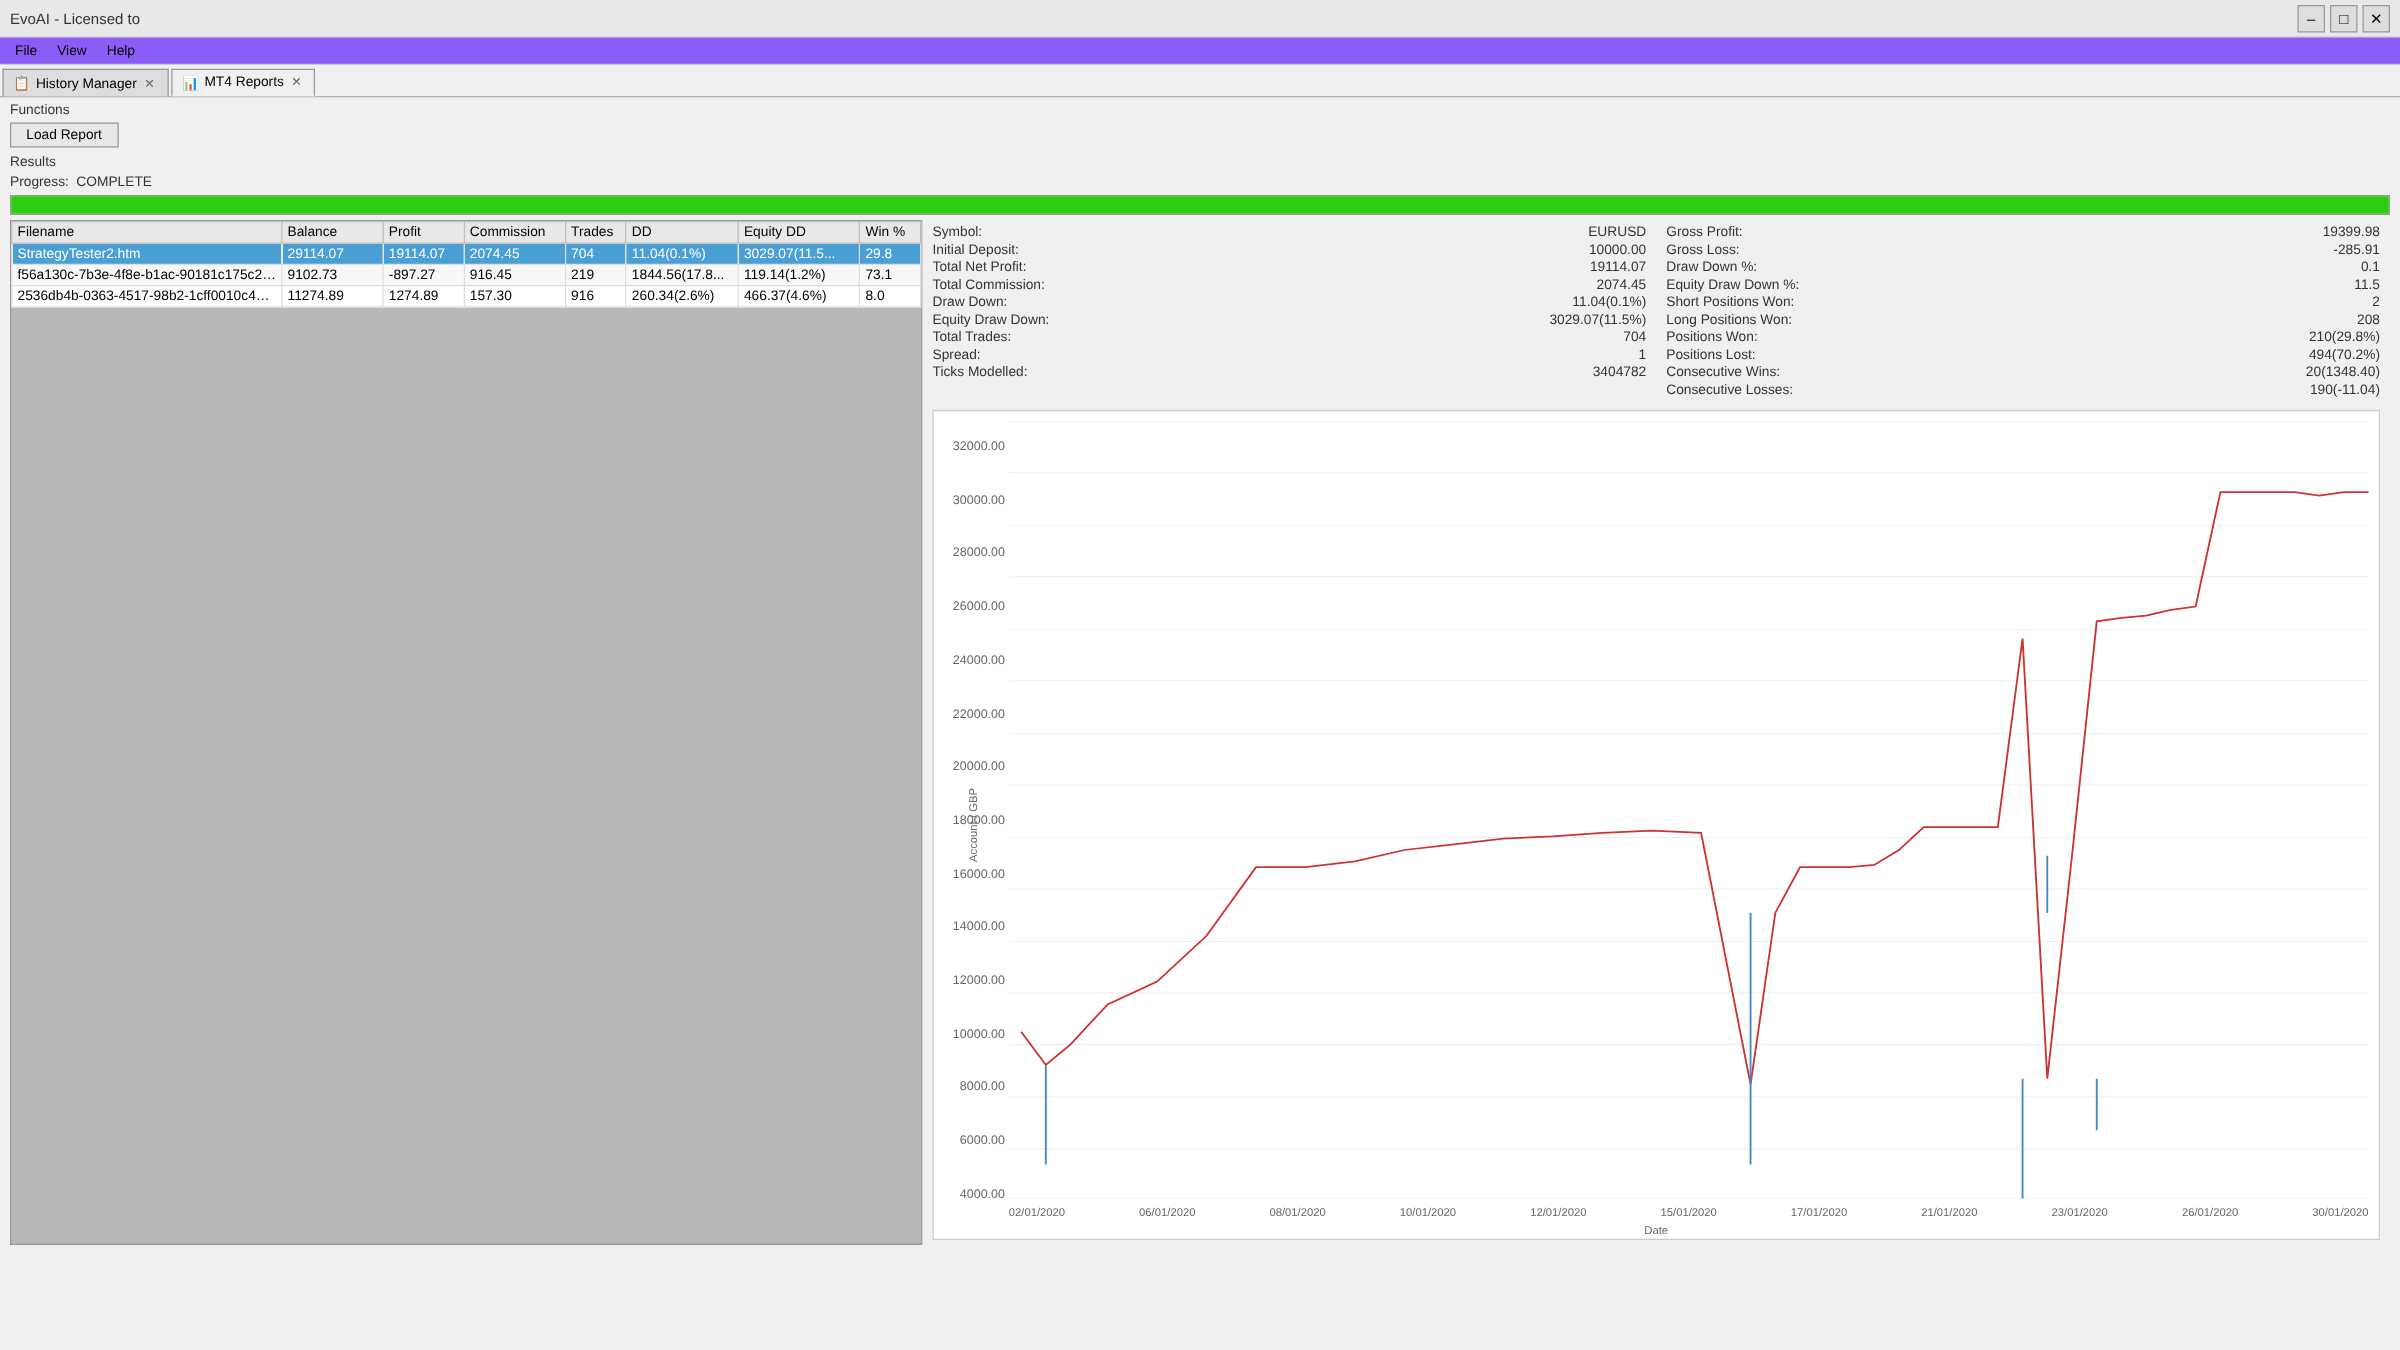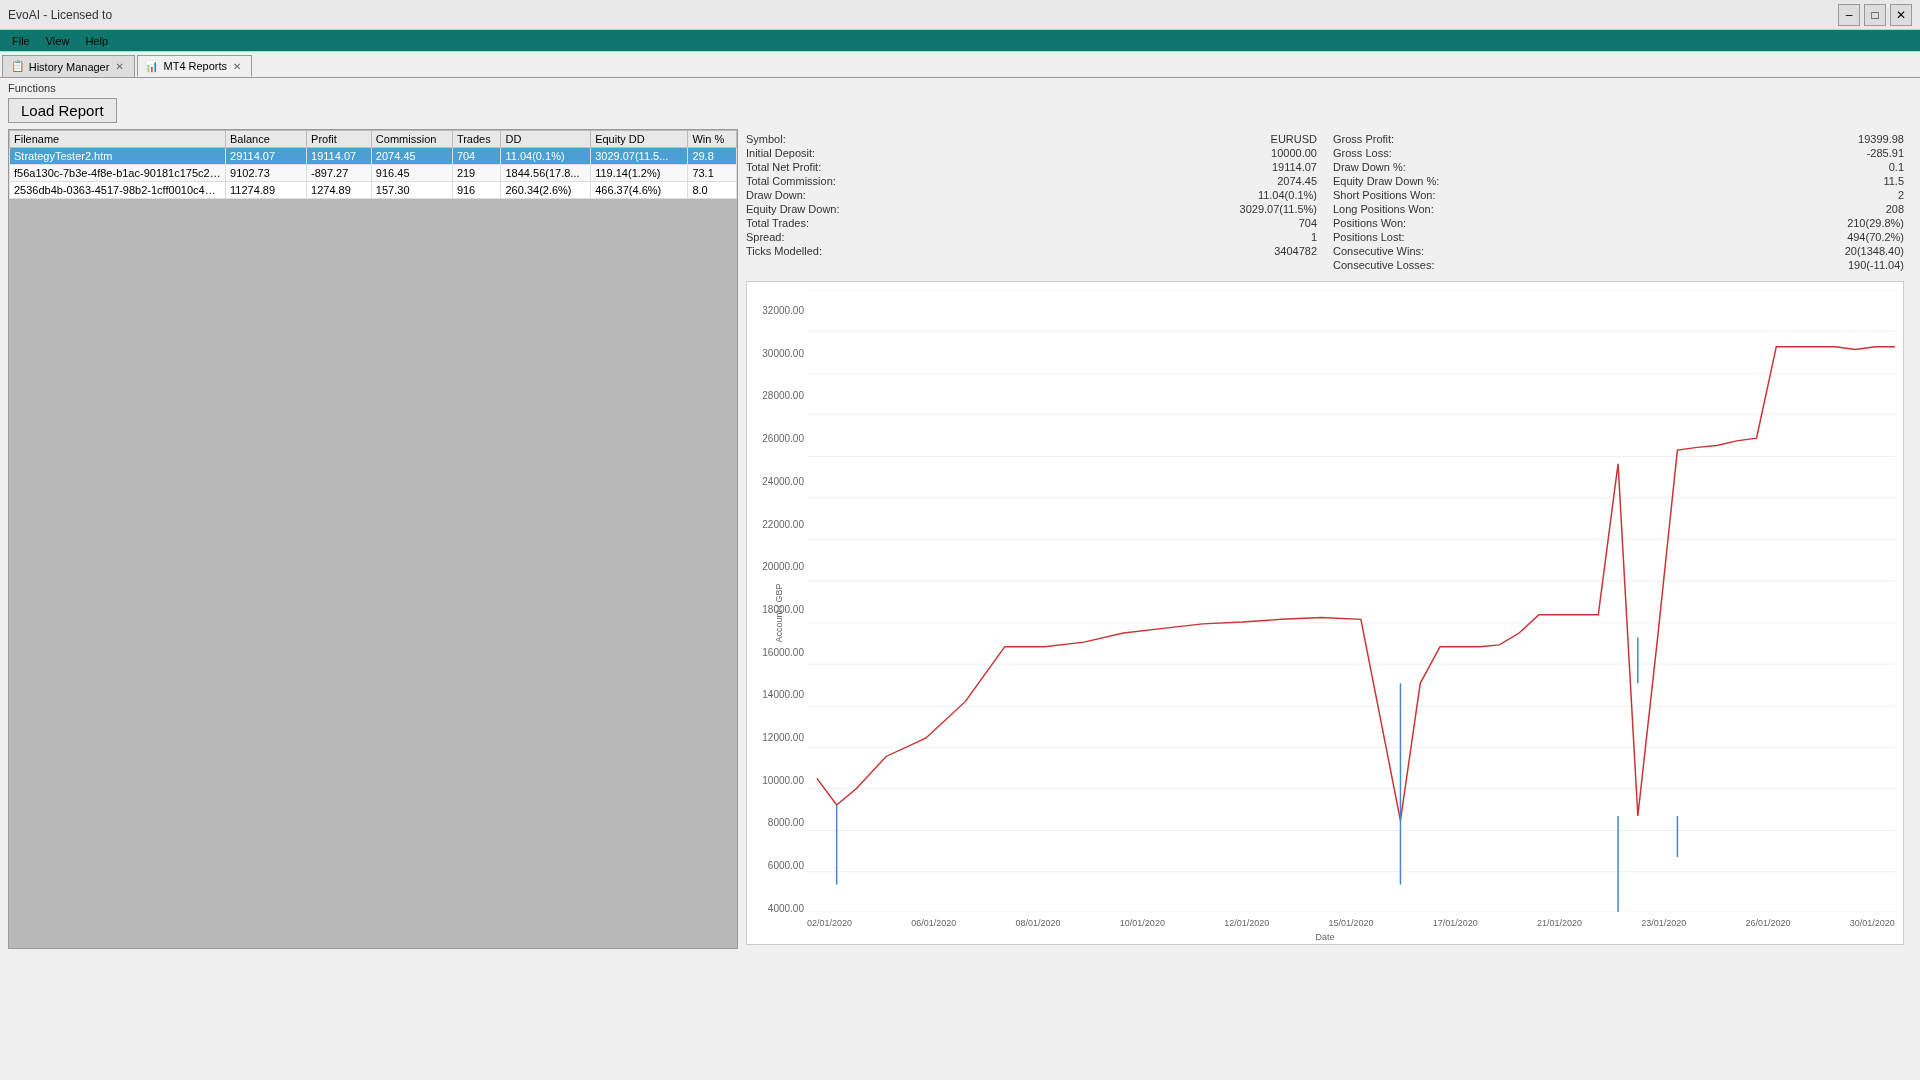--- a/index.html
+++ b/index.html
@@ -5,36 +5,36 @@
     * { margin: 0; padding: 0; box-sizing: border-box; }
     body { font-family: 'Segoe UI', Tahoma, Geneva, Verdana, sans-serif; font-size: 11px; background: #f0f0f0; overflow: hidden; width: 1920px; height: 1080px; }
     
     
     #title-bar { background: #e8e8e8; height: 30px; display: flex; align-items: center; justify-content: space-between; padding: 0 8px; border-bottom: 1px solid #ccc; }
     #title-text { font-size: 12px; color: #333; }
     #title-controls { display: flex; gap: 4px; }
     .title-btn { width: 22px; height: 22px; border: 1px solid #999; background: #ddd; cursor: pointer; display: flex; align-items: center; justify-content: center; font-size: 12px; }
     
     
-    #menu-bar { background: #0f766e; height: 22px; display: flex; align-items: center; padding: 0 4px; border-bottom: 1px solid #ccc; }
+    #menu-bar { background: #8b5cf6; height: 22px; display: flex; align-items: center; padding: 0 4px; border-bottom: 1px solid #ccc; }
     .menu-item { padding: 2px 8px; cursor: pointer; font-size: 11px; }
     
     
     #tab-bar { background: #f0f0f0; height: 26px; display: flex; align-items: flex-end; padding: 0 2px; border-bottom: 1px solid #999; }
     .tab { display: flex; align-items: center; padding: 3px 8px; border: 1px solid #999; border-bottom: none; background: #ddd; cursor: pointer; margin-right: 2px; font-size: 11px; gap: 4px; height: 22px; }
     .tab.active { background: #f0f0f0; border-bottom: 1px solid #f0f0f0; z-index: 1; }
     .tab-close { font-size: 10px; color: #666; cursor: pointer; padding: 0 2px; }
     
     
     #main-area { background: #f0f0f0; padding: 4px 8px; }
     
     
     #functions-section { margin-bottom: 6px; }
     .section-label { font-size: 11px; font-weight: normal; color: #333; margin-bottom: 4px; }
-    .load-report-btn { background: #e8e8e8; border: 1px solid #999; padding: 3px 12px; cursor: pointer; font-size: 15px; }
+    .load-report-btn { background: #e8e8e8; border: 1px solid #999; padding: 3px 12px; cursor: pointer; font-size: 11px; }
     
     
     #results-section { margin-bottom: 4px; }
     #progress-bar-container { height: 16px; background: #fff; border: 1px solid #999; margin-top: 4px; }
     #progress-bar { height: 100%; background: #2ecc11; width: 100%; }
     
     
     #content-area { display: flex; height: 820px; }
     
     
@@ -110,20 +110,30 @@
   </div>
 </div>
 
 <div id="main-area">
 
   <div id="functions-section">
     <div class="section-label">Functions</div>
     <button class="load-report-btn">Load Report</button>
   </div>
 
+  <div id="results-section">
+    <div class="section-label">Results</div>
+    <div style="display:flex; align-items:center; gap:6px; margin-bottom:4px;">
+      <span class="progress-text">Progress:</span>
+      <span class="progress-text">COMPLETE</span>
+    </div>
+    <div id="progress-bar-container">
+      <div id="progress-bar"></div>
+    </div>
+  </div>
 
   <div id="content-area">
 
     <div id="left-panel">
       <table id="file-table">
         <thead>
           <tr>
             <th style="width:200px;">Filename</th>
             <th style="width:75px;">Balance</th>
             <th style="width:60px;">Profit</th>

